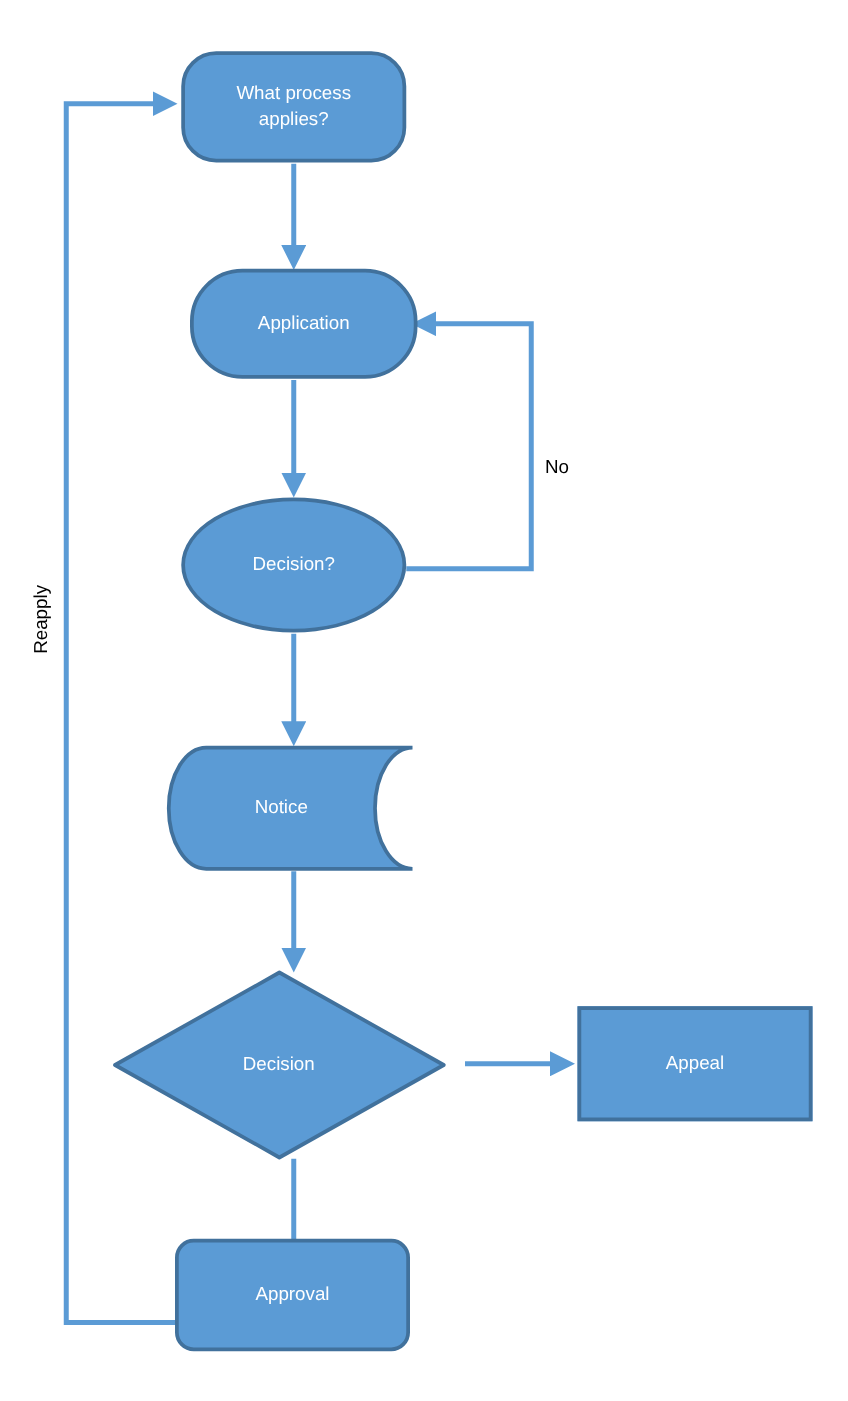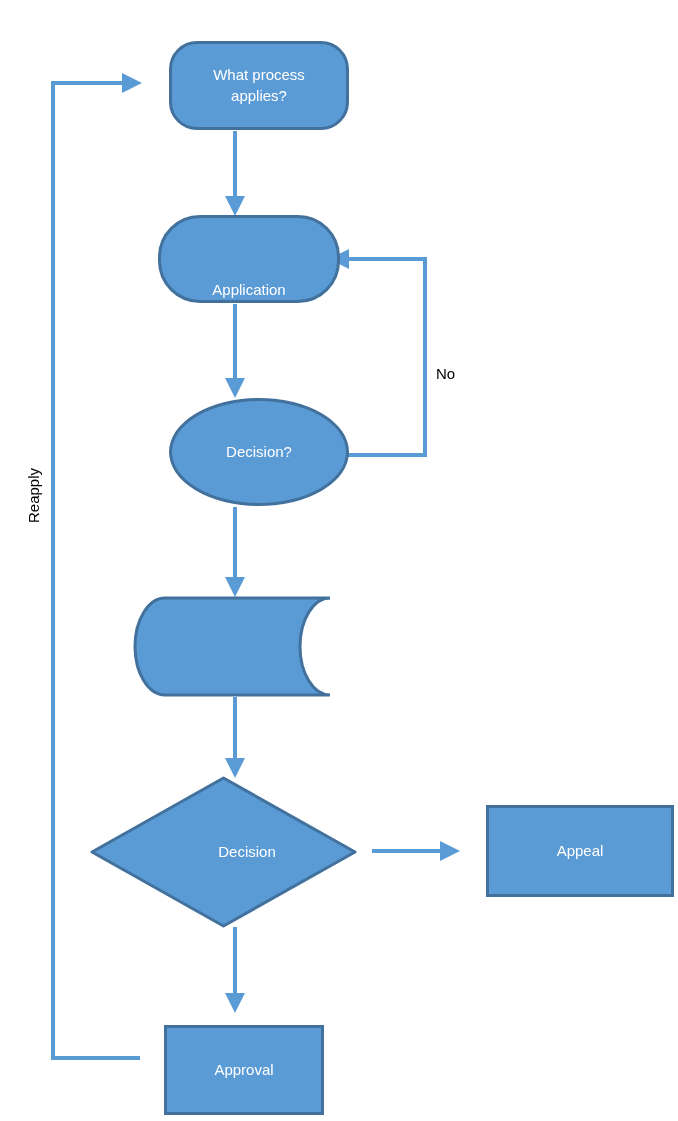--- a/index.html
+++ b/index.html
@@ -21,21 +21,20 @@
     display: flex;
     align-items: center;
     justify-content: center;
     text-align: center;
     box-sizing: border-box;
     background: #5b9bd5;
     border: 3px solid #41719c;
     color: #ffffff;
     font-size: 15px;
     line-height: 1.35;
-    margin-left: 24px;
   }
   .node span { display: block; }
   .node.no-box {
     background: transparent;
     border: none;
   }
   .shape-svg { position: absolute; overflow: visible; }
   .edge-label {
     position: absolute;
     color: #000000;
@@ -66,43 +65,46 @@
     <path d="M235,697 V773" fill="none" stroke="#5b9bd5" stroke-width="4" marker-end="url(#ah)"></path>
     <path d="M372,851 H455" fill="none" stroke="#5b9bd5" stroke-width="4" marker-end="url(#ah)"></path>
     <path d="M235,927 V1008" fill="none" stroke="#5b9bd5" stroke-width="4" marker-end="url(#ah)"></path>
     <path d="M140,1058 H53 V83 H137" fill="none" stroke="#5b9bd5" stroke-width="4" marker-end="url(#ah)"></path>
   </svg>
 
   <div class="node" style="left:145px; top:41px; width:180px; height:89px; border-radius:28px; padding:0 26px;">
     <span>What process applies?</span>
   </div>
 
-  <div class="node" style="left:134px; top:215px; width:182px; height:88px; border-radius:42px;align-items:flex-end;">
+  <div class="node" style="left:152px; top:215px; width:182px; height:88px; border-radius:42px;">
     <span>Application</span>
   </div>
 
   <div class="node" style="left:145px; top:398px; width:180px; height:108px; border-radius:50%;">
     <span>Decision?</span>
   </div>
 
   <svg class="shape-svg" style="left:130px; top:593px;" width="210" height="110" viewBox="130 593 210 110" xmlns="http://www.w3.org/2000/svg">
     <path d="M 165 598 H 330 A 30 48.5 0 0 0 330 695 H 165 A 30 48.5 0 0 1 165 598 Z" fill="#5b9bd5" stroke="#41719c" stroke-width="3"></path>
   </svg>
+  <div class="node no-box" style="left:150px; top:598px; width:150px; height:97px;">
+    <span>Notice</span>
+  </div>
 
   <svg class="shape-svg" style="left:88px; top:774px;" width="272" height="157" viewBox="88 774 272 157" xmlns="http://www.w3.org/2000/svg">
     <polygon points="92,852 223.5,778 355,852 223.5,926" fill="#5b9bd5" stroke="#41719c" stroke-width="3" stroke-linejoin="round"></polygon>
   </svg>
   <div class="node no-box" style="left:133px; top:802px; width:180px; height:100px;">
     <span>Decision</span>
   </div>
 
   <div class="node" style="left:462px; top:805px; width:188px; height:92px;">
     <span>Appeal</span>
   </div>
 
-  <div class="node" style="left:140px; top:1025px; width:160px; height:90px;">
+  <div class="node" style="left:140px; top:991px; width:188px; height:90px;border-radius:15px;">
     <span>Approval</span>
   </div>
 
   <div class="edge-label" style="left:436px; top:341px;margin-top:24px;">No</div>
   <div class="edge-label rotated" style="left:-20px; top:487px;">Reapply</div>
 
 </div>
 
 </body></html>

